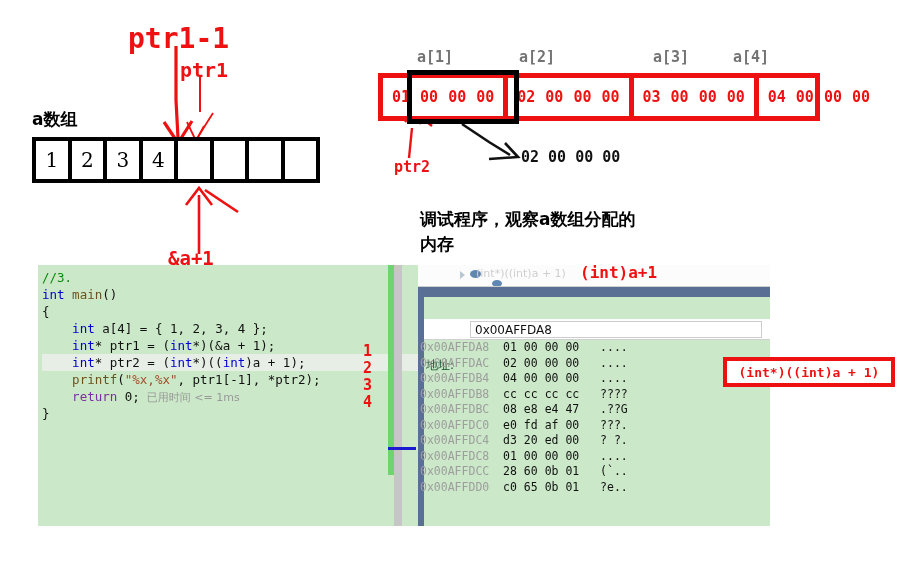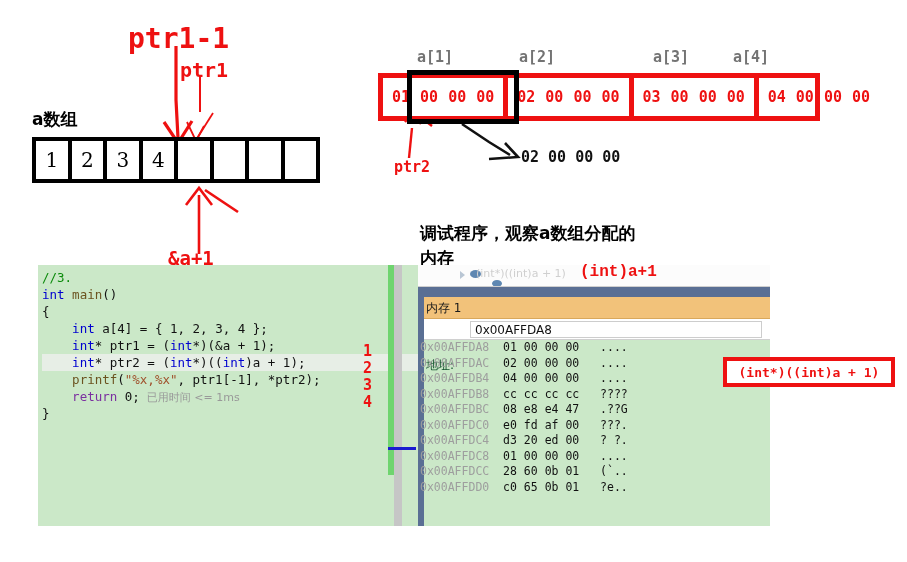--- a/index.html
+++ b/index.html
@@ -75,21 +75,21 @@
     pointer-events: none;
   }
   .byte-hdr {
     color: #737373;
     font-family: "DejaVu Sans Mono", monospace;
     font-weight: bold; font-size: 15px;
   }
 
   
   #cn-note {
-    left: 420px; top: 221px; width: 330px;
+    left: 420px; top: 207px; width: 330px;
     font-family: "DejaVu Sans", sans-serif;
     font-weight: bold; font-size: 17px; color: #000;
     line-height: 1.45;
   }
 
   
   #code-panel {
     left: 38px; top: 265px; width: 380px; height: 261px;
     background: #cbe8c8;
     overflow: hidden;
@@ -323,37 +323,34 @@
 <div class="abs red-label" style="left:363px; top:393px; font-size:15px;">4</div>
 
 <div class="abs" id="dbg-panel">
   <div id="dbg-watch-strip">
     <div class="tri-icon"></div>
     <div class="dot-icon" style="left:52px; top:5px;"></div>
     <div id="dbg-watch-text">(int*)((int)a + 1)</div>
     <div class="dot-icon" style="left:74px; top:15px; width:10px; height:7px;"></div>
   </div>
   <div id="dbg-titlebar"></div>
-  <div id="dbg-tabrow">
-    <div id="dbg-tab-label">内存 1</div>
-  </div>
   <div id="dbg-addrrow">
     <div id="dbg-addr-label">地址:</div>
     <div id="dbg-addr-value">0x00AFFDA8</div>
   </div>
   <div id="dbg-leftbar"></div>
   <div id="dbg-rows">
       <div class="mrow"><span class="addr">0x00AFFDA8</span><span class="hex">  01 00 00 00</span><span class="asc">   ....</span></div>
       <div class="mrow"><span class="addr">0x00AFFDAC</span><span class="hex">  02 00 00 00</span><span class="asc">   ....</span></div>
       <div class="mrow"><span class="addr">0x00AFFDB4</span><span class="hex">  04 00 00 00</span><span class="asc">   ....</span></div>
       <div class="mrow"><span class="addr">0x00AFFDB8</span><span class="hex">  cc cc cc cc</span><span class="asc">   ????</span></div>
       <div class="mrow"><span class="addr">0x00AFFDBC</span><span class="hex">  08 e8 e4 47</span><span class="asc">   .??G</span></div>
       <div class="mrow"><span class="addr">0x00AFFDC0</span><span class="hex">  e0 fd af 00</span><span class="asc">   ???.</span></div>
       <div class="mrow"><span class="addr">0x00AFFDC4</span><span class="hex">  d3 20 ed 00</span><span class="asc">   ? ?.</span></div>
       <div class="mrow"><span class="addr">0x00AFFDC8</span><span class="hex">  01 00 00 00</span><span class="asc">   ....</span></div>
       <div class="mrow"><span class="addr">0x00AFFDCC</span><span class="hex">  28 60 0b 01</span><span class="asc">   (`..</span></div>
       <div class="mrow"><span class="addr">0x00AFFDD0</span><span class="hex">  c0 65 0b 01</span><span class="asc">   ?e..</span></div>
     </div>
 </div>
 
-<div class="abs red-label" style="left:580px; top:263px; font-size:16px;font-family:Liberation Mono, monospace;">(int)a+1</div>
+<div class="abs red-label" style="left:580px; top:263px; font-size:16px;">(int)a+1</div>
 
 <div class="abs" id="red-ann-box">(int*)((int)a + 1)</div>
 
 </body></html>

